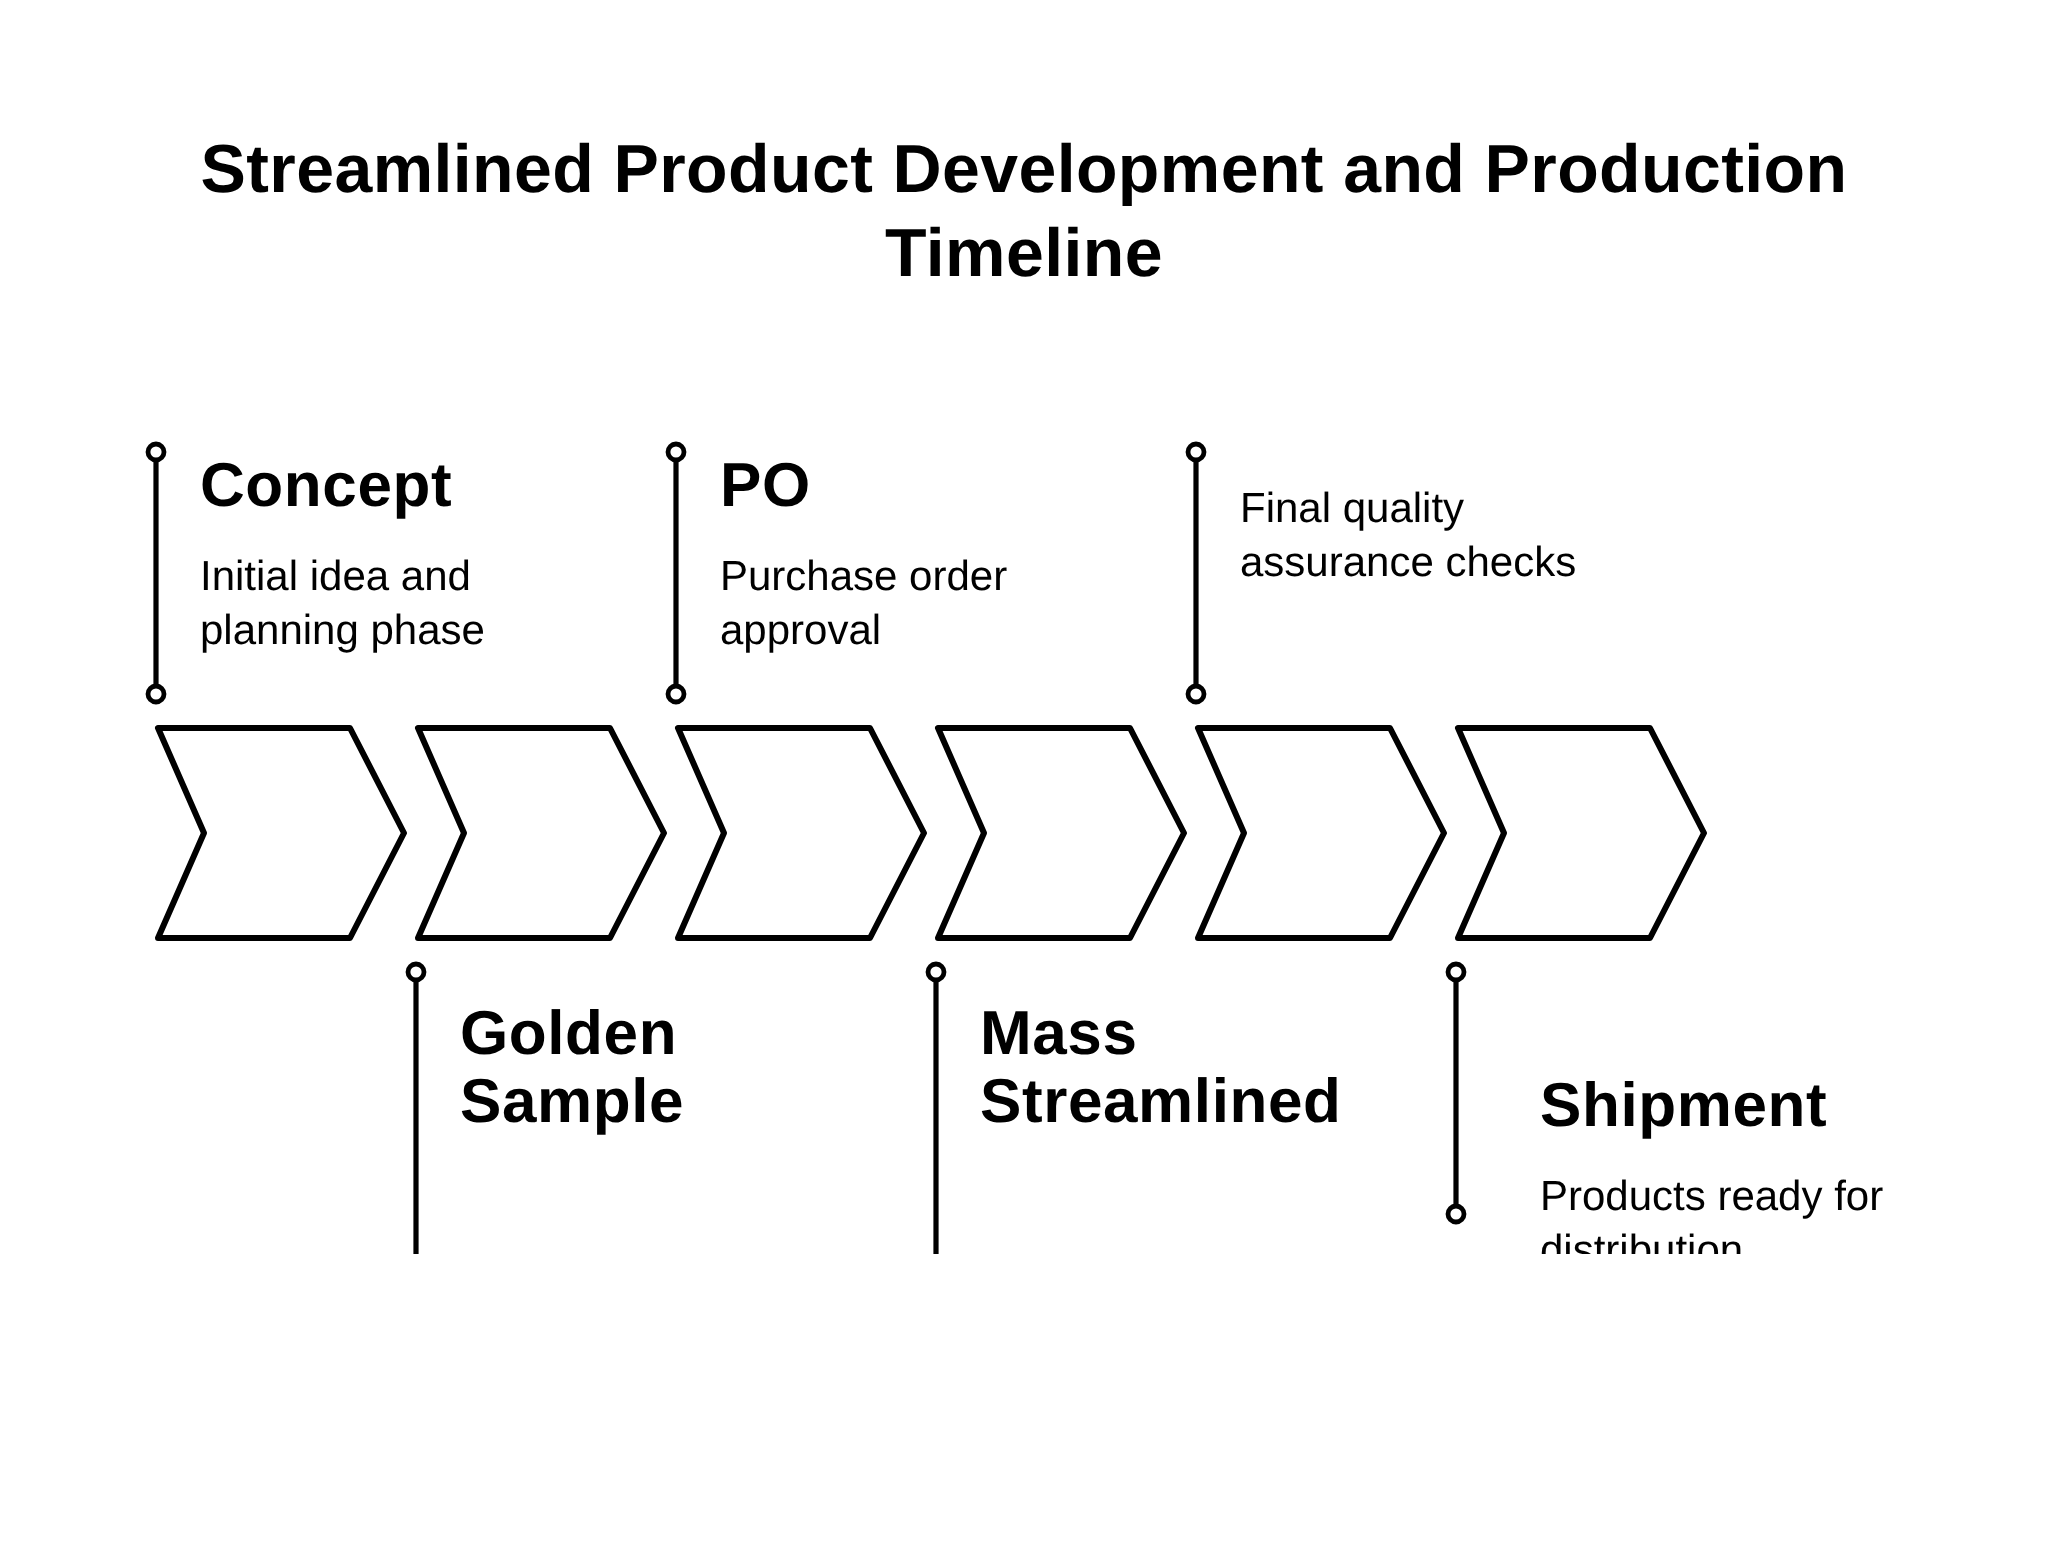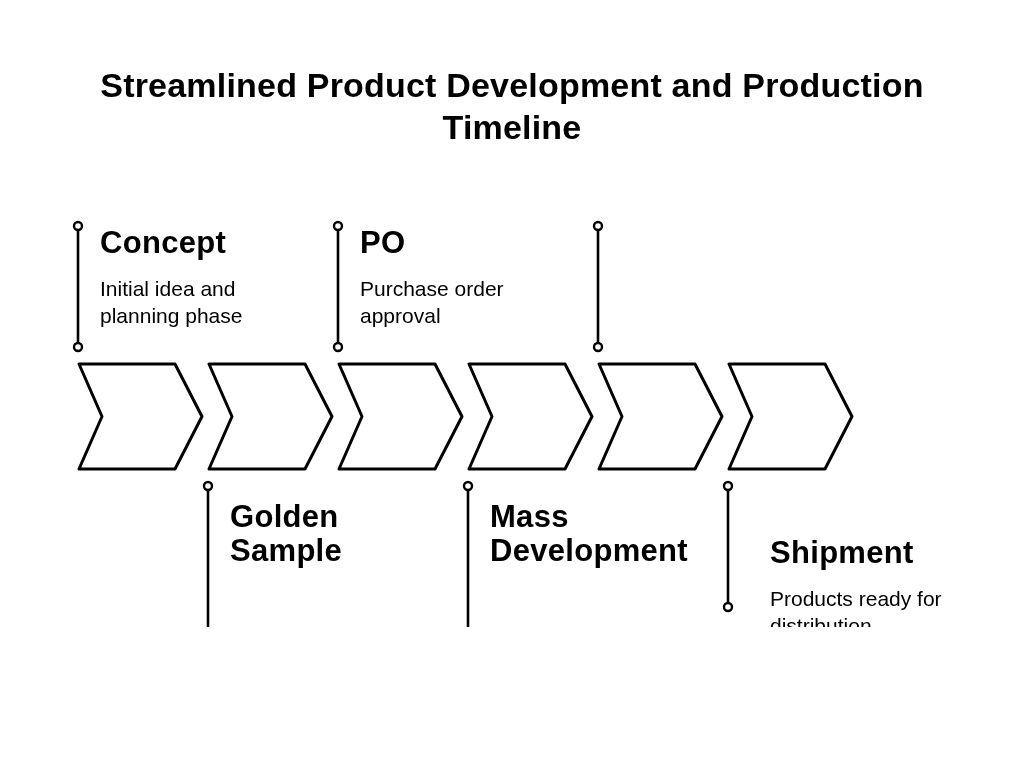--- a/index.html
+++ b/index.html
@@ -80,23 +80,25 @@
         <h2>Golden
 Sample</h2>
       </div>
       <div class="stage-label top" style="left: 360px; top: 226px;">
         <h2>PO</h2>
         <p>Purchase order
 approval</p>
       </div>
       <div class="stage-label bottom" style="left: 490px; top: 500px;">
         <h2>Mass
-Development</h2>
+Streamlined</h2>
       </div>
       <div class="stage-label top" style="left: 620px; top: 226px;">
+        <p>Final quality
+assurance checks</p>
       </div>
       <div class="stage-label bottom" style="left: 770px; top: 500px; margin-top: 36px;">
         <h2>Shipment</h2>
         <p>Products ready for
 distribution</p>
       </div>
     </div>
 </div>
 
 </body></html>

